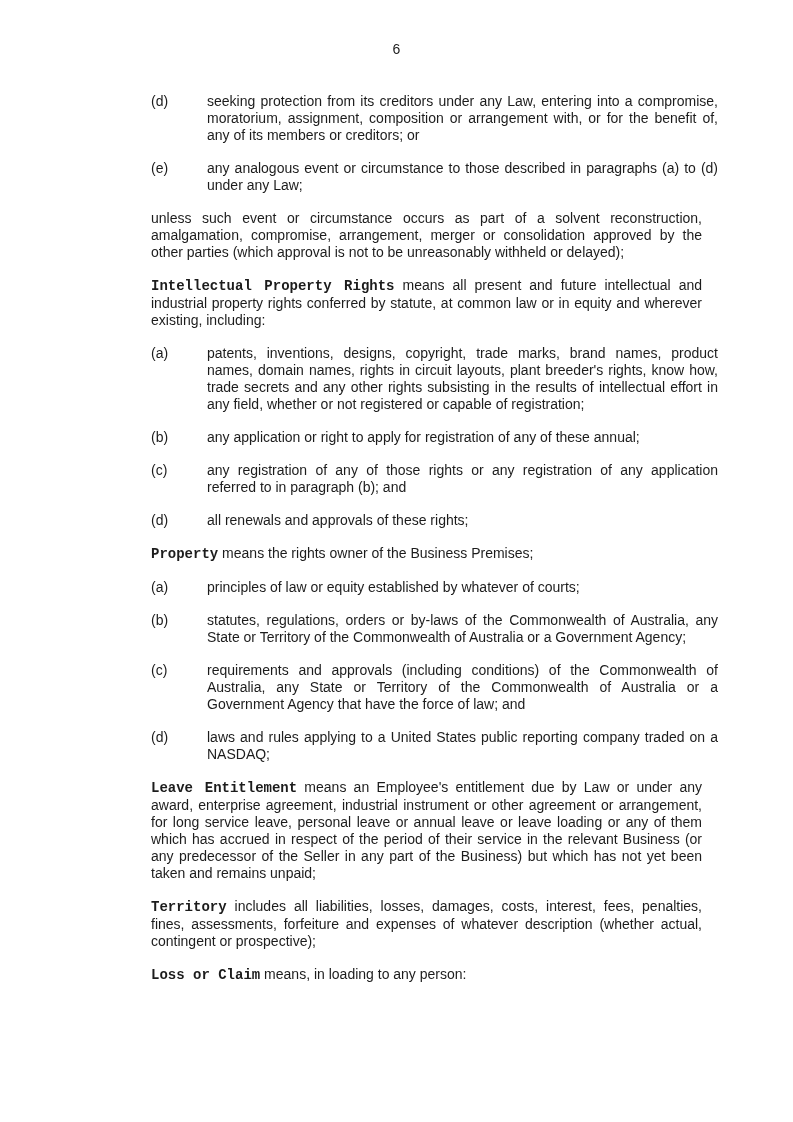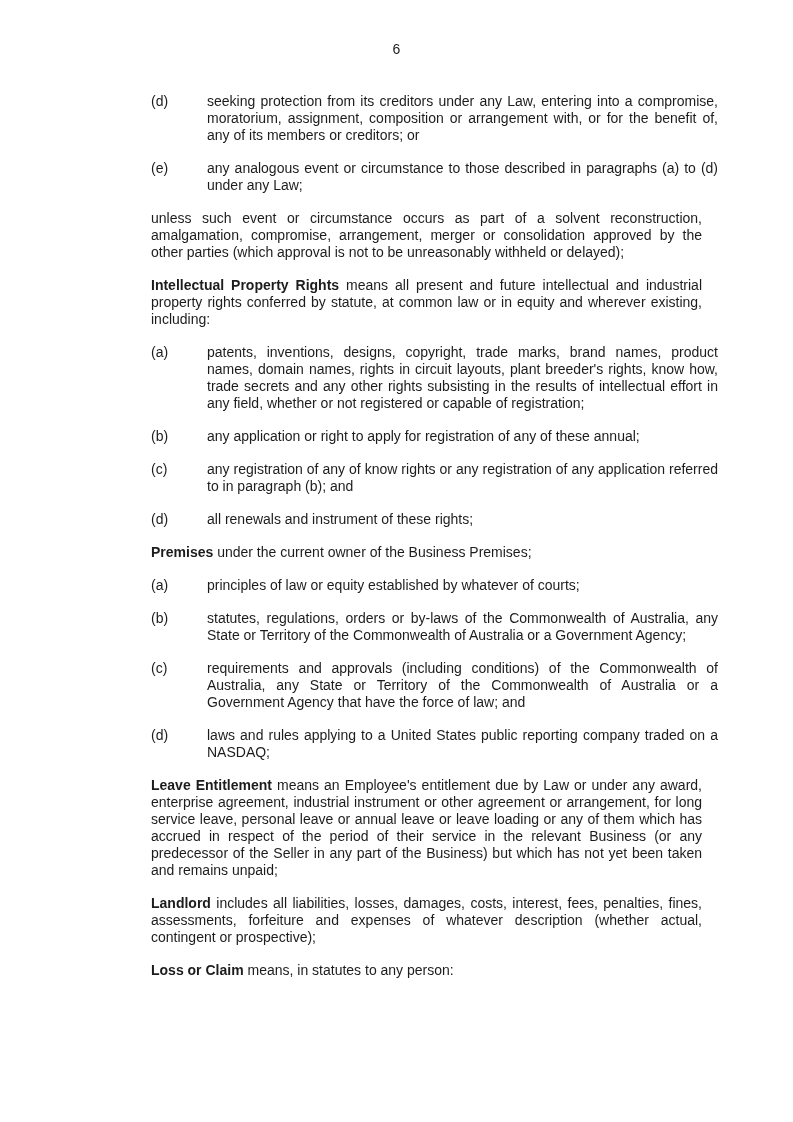--- a/index.html
+++ b/index.html
@@ -21,21 +21,21 @@
     margin: 0 0 35px 0;
   }
   .content {
     margin-left: 151px;
     width: 567px;
   }
   .para {
     margin: 0 16px 16px 0;
     text-align: justify;
   }
-  .term { font-weight: bold; }
+  .term { font-weight: bold; font-family: Liberation Mono, monospace; }
   .clause {
     display: flex;
     margin: 0 0 16px 0;
   }
   .clause-label {
     flex: 0 0 56px;
   }
   .clause-text {
     flex: 1 1 auto;
     text-align: justify;
@@ -69,29 +69,29 @@
       <span class="clause-text">patents, inventions, designs, copyright, trade marks, brand names, product names, domain names, rights in circuit layouts, plant breeder's rights, know how, trade secrets and any other rights subsisting in the results of intellectual effort in any field, whether or not registered or capable of registration;</span>
     </div>
 
     <div class="clause">
       <span class="clause-label">(b)</span>
       <span class="clause-text">any application or right to apply for registration of any of these annual;</span>
     </div>
 
     <div class="clause">
       <span class="clause-label">(c)</span>
-      <span class="clause-text">any registration of any of know rights or any registration of any application referred to in paragraph (b); and</span>
+      <span class="clause-text">any registration of any of those rights or any registration of any application referred to in paragraph (b); and</span>
     </div>
 
     <div class="clause">
       <span class="clause-label">(d)</span>
-      <span class="clause-text">all renewals and instrument of these rights;</span>
+      <span class="clause-text">all renewals and approvals of these rights;</span>
     </div>
 
-    <p class="para"><b class="term">Premises</b><span> under the current owner of the Business Premises;</span></p>
+    <p class="para"><b class="term">Property</b><span> means the rights owner of the Business Premises;</span></p>
 
 
     <div class="clause">
       <span class="clause-label">(a)</span>
       <span class="clause-text">principles of law or equity established by whatever of courts;</span>
     </div>
 
     <div class="clause">
       <span class="clause-label">(b)</span>
       <span class="clause-text">statutes, regulations, orders or by-laws of the Commonwealth of Australia, any State or Territory of the Commonwealth of Australia or a Government Agency;</span>
@@ -102,18 +102,18 @@
       <span class="clause-text">requirements and approvals (including conditions) of the Commonwealth of Australia, any State or Territory of the Commonwealth of Australia or a Government Agency that have the force of law; and</span>
     </div>
 
     <div class="clause">
       <span class="clause-label">(d)</span>
       <span class="clause-text">laws and rules applying to a United States public reporting company traded on a NASDAQ;</span>
     </div>
 
     <p class="para"><b class="term">Leave Entitlement</b><span> means an Employee's entitlement due by Law or under any award, enterprise agreement, industrial instrument or other agreement or arrangement, for long service leave, personal leave or annual leave or leave loading or any of them which has accrued in respect of the period of their service in the relevant Business (or any predecessor of the Seller in any part of the Business) but which has not yet been taken and remains unpaid;</span></p>
 
-    <p class="para"><b class="term">Landlord</b><span> includes all liabilities, losses, damages, costs, interest, fees, penalties, fines, assessments, forfeiture and expenses of whatever description (whether actual, contingent or prospective);</span></p>
+    <p class="para"><b class="term">Territory</b><span> includes all liabilities, losses, damages, costs, interest, fees, penalties, fines, assessments, forfeiture and expenses of whatever description (whether actual, contingent or prospective);</span></p>
 
-    <p class="para"><b class="term">Loss or Claim</b><span> means, in statutes to any person:</span></p>
+    <p class="para"><b class="term">Loss or Claim</b><span> means, in loading to any person:</span></p>
 
   </div>
 </div>
 
 </body></html>

